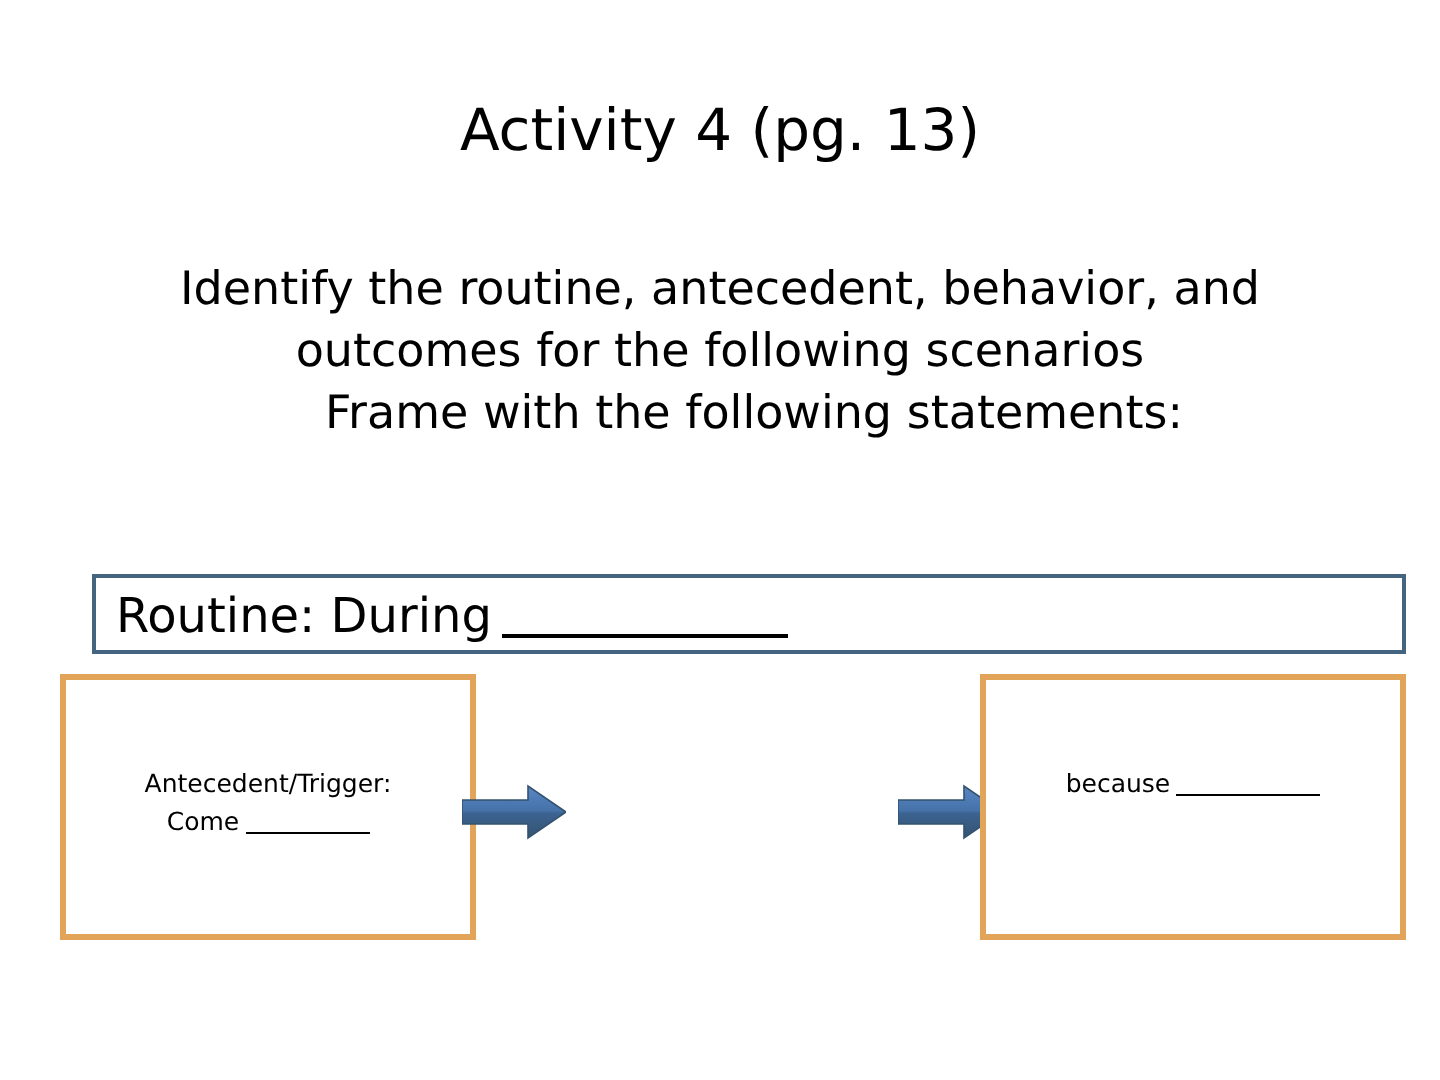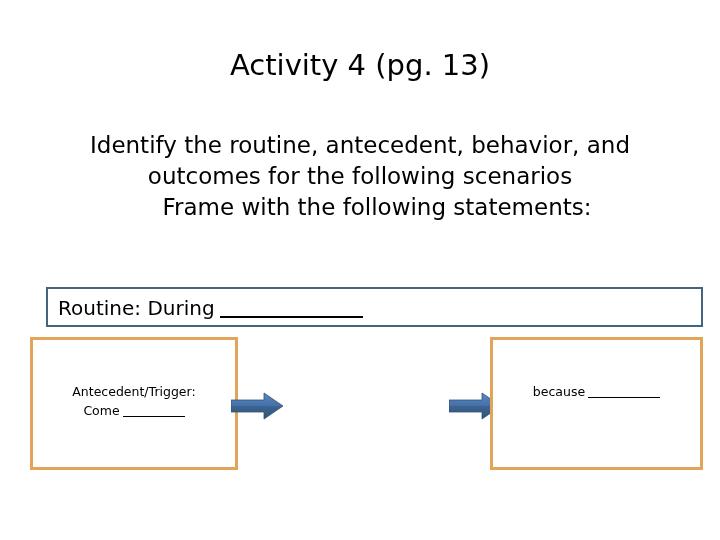--- a/index.html
+++ b/index.html
@@ -61,21 +61,21 @@
     width: 657px;
     height: 40px;
     box-sizing: border-box;
     border: 2px solid #45647F;
     background: #ffffff;
   }
   .routine-text {
     position: absolute;
     left: 10px;
     top: 3px;
-    font-size: 20px;
+    font-size: 24px;
     line-height: 32px;
     white-space: nowrap;
   }
   .routine-blank {
     display: inline-block;
     width: 143px;
     border-bottom: 2px solid #000;
     vertical-align: -3px;
     margin-left: 5px;
   }

